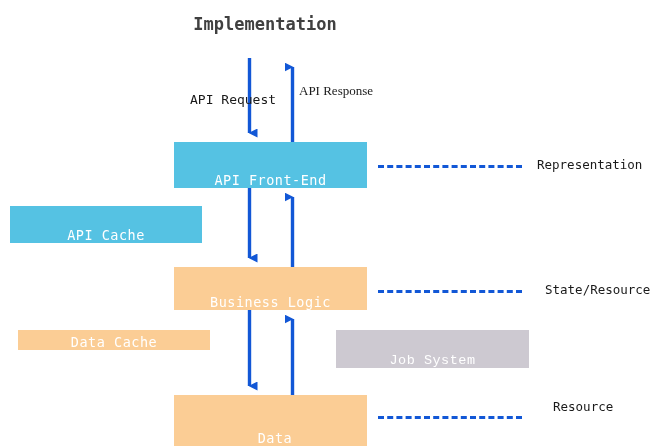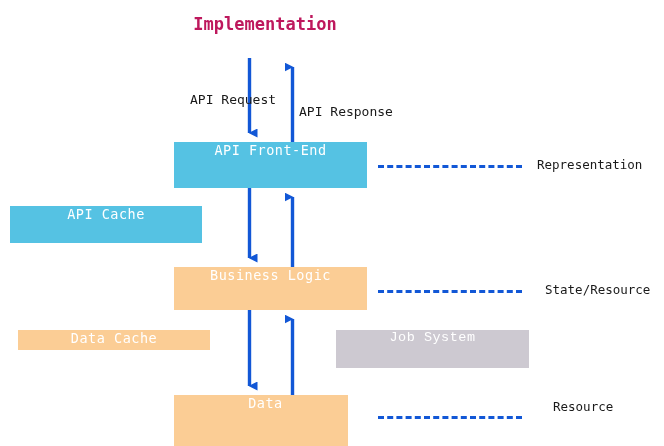--- a/index.html
+++ b/index.html
@@ -22,59 +22,59 @@
 
   .title {
     position: absolute;
     left: 0;
     top: 14px;
     width: 530px;
     text-align: center;
     font-family: "DejaVu Sans Mono", "Liberation Mono", monospace;
     font-size: 17px;
     font-weight: bold;
-    color: #be185d;
+    color: #404040;
     letter-spacing: 0px;
     white-space: nowrap;
   }
 
   
   .box {
     position: absolute;
     display: flex;
-    align-items: flex-start;
+    align-items: flex-end;
     justify-content: center;
     font-family: "DejaVu Sans Mono", "Liberation Mono", monospace;
     font-size: 13.5px;
     color: #ffffff;
     letter-spacing: 0.5px;
     white-space: nowrap;
     box-sizing: border-box;
   }
   .box-blue   { background: #55c2e3; }
   .box-orange { background: #fbcd95; }
   .box-gray   { background: #cdc9d1; font-family: Liberation Mono, monospace; }
 
   #box-api-front-end { left: 174px; top: 142px; width: 193px; height: 46px; }
   #box-api-cache     { left: 10px;  top: 206px; width: 192px; height: 37px; }
   #box-business-logic{ left: 174px; top: 267px; width: 193px; height: 43px; }
   #box-data-cache    { left: 18px;  top: 330px; width: 192px; height: 20px; }
   #box-job-system    { left: 336px; top: 330px; width: 193px; height: 38px; }
-  #box-data          { left: 174px; top: 395px; width: 174px; height: 51px; padding-left: 9px; }
+  #box-data          { left: 174px; top: 395px; width: 193px; height: 51px; padding-left: 9px; }
 
   
   .arrow-label {
     position: absolute;
     font-family: "DejaVu Sans Mono", "Liberation Mono", monospace;
     font-size: 13px;
     color: #1a1a1a;
     white-space: nowrap;
   }
   #label-api-request  { left: 152px; top: 92px; margin-left: 38px; }
-  #label-api-response { left: 299px; top: 104px; }
+  #label-api-response { left: 299px; top: 83px; font-family: Liberation Serif, serif; }
 
   
   .layer-label {
     position: absolute;
     font-family: "DejaVu Sans Mono", "Liberation Mono", monospace;
     font-size: 12.5px;
     color: #1a1a1a;
     white-space: nowrap;
   }
   #label-representation { left: 537px; top: 157px; text-align: right; }

